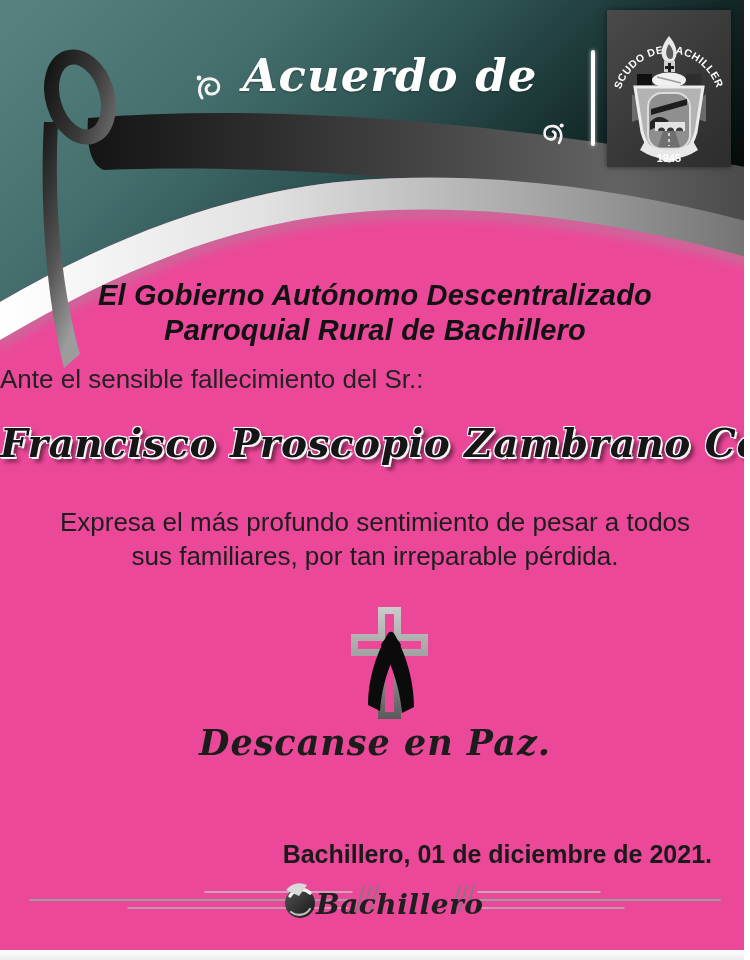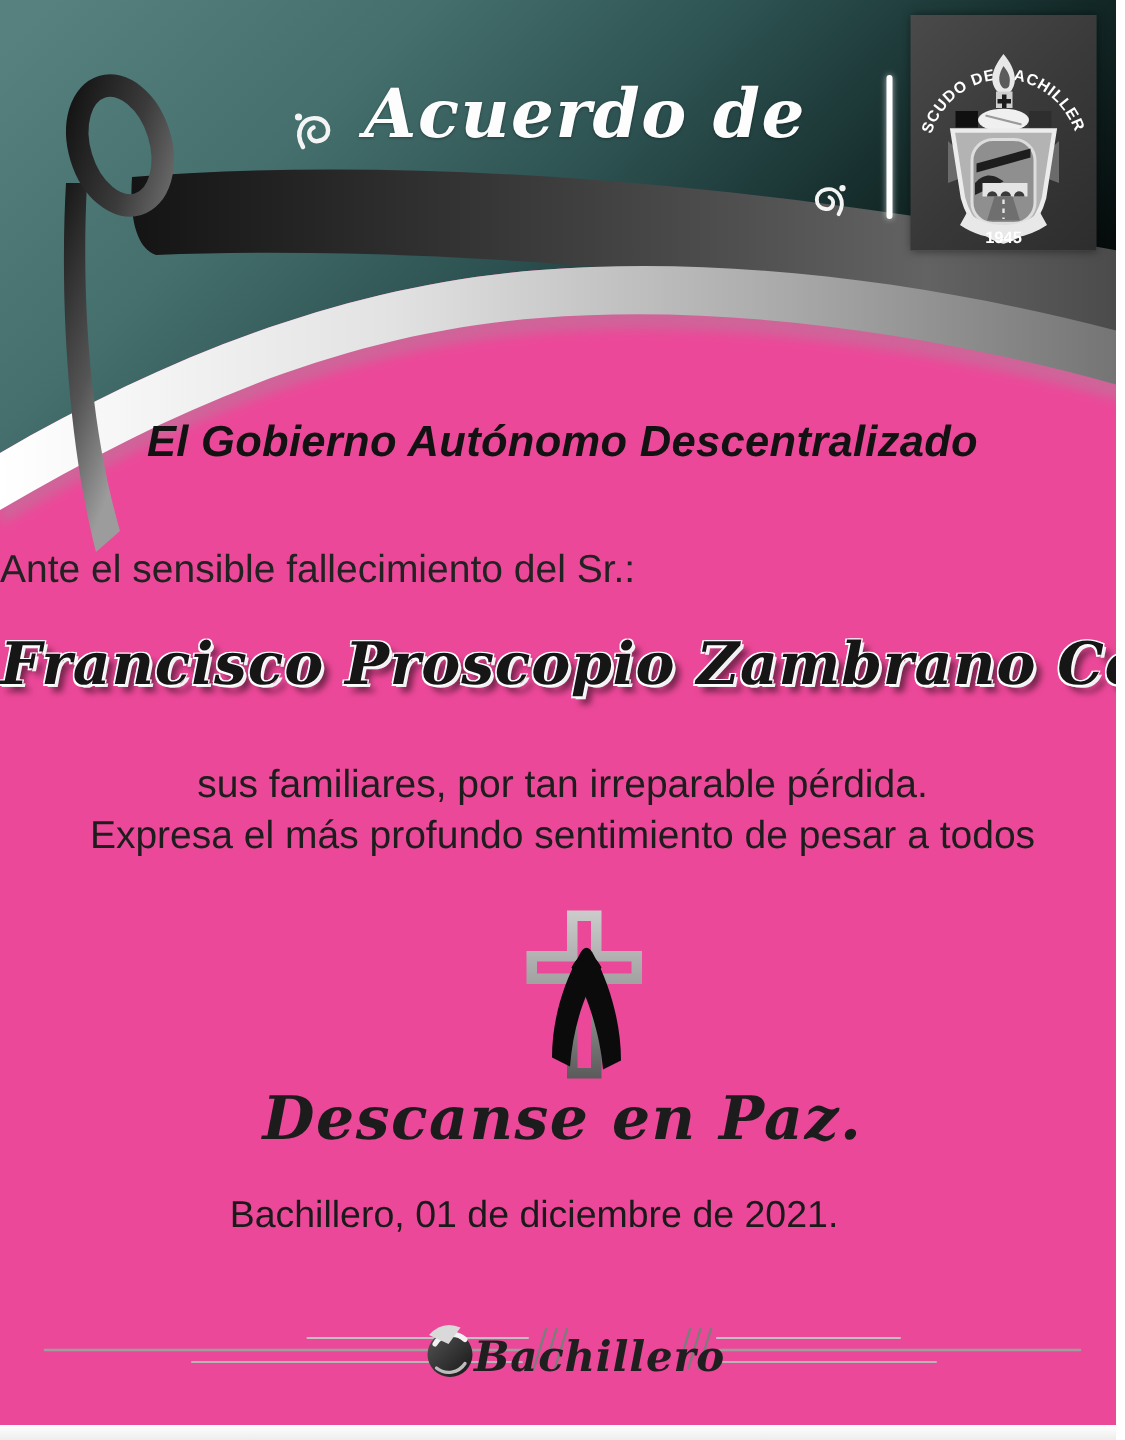--- a/index.html
+++ b/index.html
@@ -45,25 +45,25 @@
                 2px 2px 0 #f2f2f2,5px 5px 4px rgba(0,0,0,.5);
   }
   .message{
     position:absolute;left:0;top:506px;width:750px;text-align:center;
     font-size:26px;line-height:1.3;color:#1d1d1d;
   }
   .cross-wrap{position:absolute;left:344px;top:600px;width:92px;height:130px;}
   .farewell{
     position:absolute;left:0;top:722px;width:750px;text-align:center;
     font-family:"DejaVu Serif",serif;font-style:italic;font-weight:bold;
-    font-size:40px;color:#1c1c1c;letter-spacing:1px;
+    font-size:35px;color:#1c1c1c;letter-spacing:1px;
   }
   .date-line{
-    position:absolute;left:0;top:796px;width:712px;text-align:center;
-    font-size:25px;color:#1a1a1a;
+    position:absolute;left:0;top:840px;width:712px;text-align:right;
+    font-size:25px;color:#1a1a1a;font-weight:bold;
   }
   .footer-art{position:absolute;left:0;top:872px;width:750px;height:70px;}
   .bottom-fade{
     position:absolute;left:0;bottom:0;width:750px;height:10px;
     background:linear-gradient(#ffffff,#ededed);
   }
 </style>
 </head>
 <body>
 
@@ -172,29 +172,30 @@
         <path d="M62,123 L62,136" stroke="#e6e6e6" stroke-width="1.6" stroke-dasharray="3 3"></path>
       </g>
 
       <path d="M38,131 C50,143 74,143 86,131 L91,140 C73,152 51,152 33,140 Z" fill="#e8e8e8"></path>
       <text x="62" y="152" text-anchor="middle" font-family="Liberation Sans, sans-serif" font-size="11" font-weight="bold" fill="#ffffff">1945</text>
     </svg>
   </div>
 
   <div class="org-title">
     <div>El Gobierno Autónomo Descentralizado</div>
+    <div>Parroquial Rural de Bachillero</div>
   </div>
 
   <div class="intro-line">Ante el sensible fallecimiento del Sr.:</div>
 
   <div class="deceased-name">Francisco Proscopio Zambrano Cobeña</div>
 
   <div class="message">
+    <div>Expresa el más profundo sentimiento de pesar a todos</div>
     <div>sus familiares, por tan irreparable pérdida.</div>
-    <div>Expresa el más profundo sentimiento de pesar a todos</div>
   </div>
 
   <div class="cross-wrap">
     <svg width="92" height="130" viewBox="0 0 92 130">
       <defs>
         <linearGradient id="crossGrad" x1="0" y1="0" x2="0" y2="1">
           <stop offset="0" stop-color="#cccccc"></stop>
           <stop offset="0.5" stop-color="#9b9b9b"></stop>
           <stop offset="1" stop-color="#5a5a5a"></stop>
         </linearGradient>

